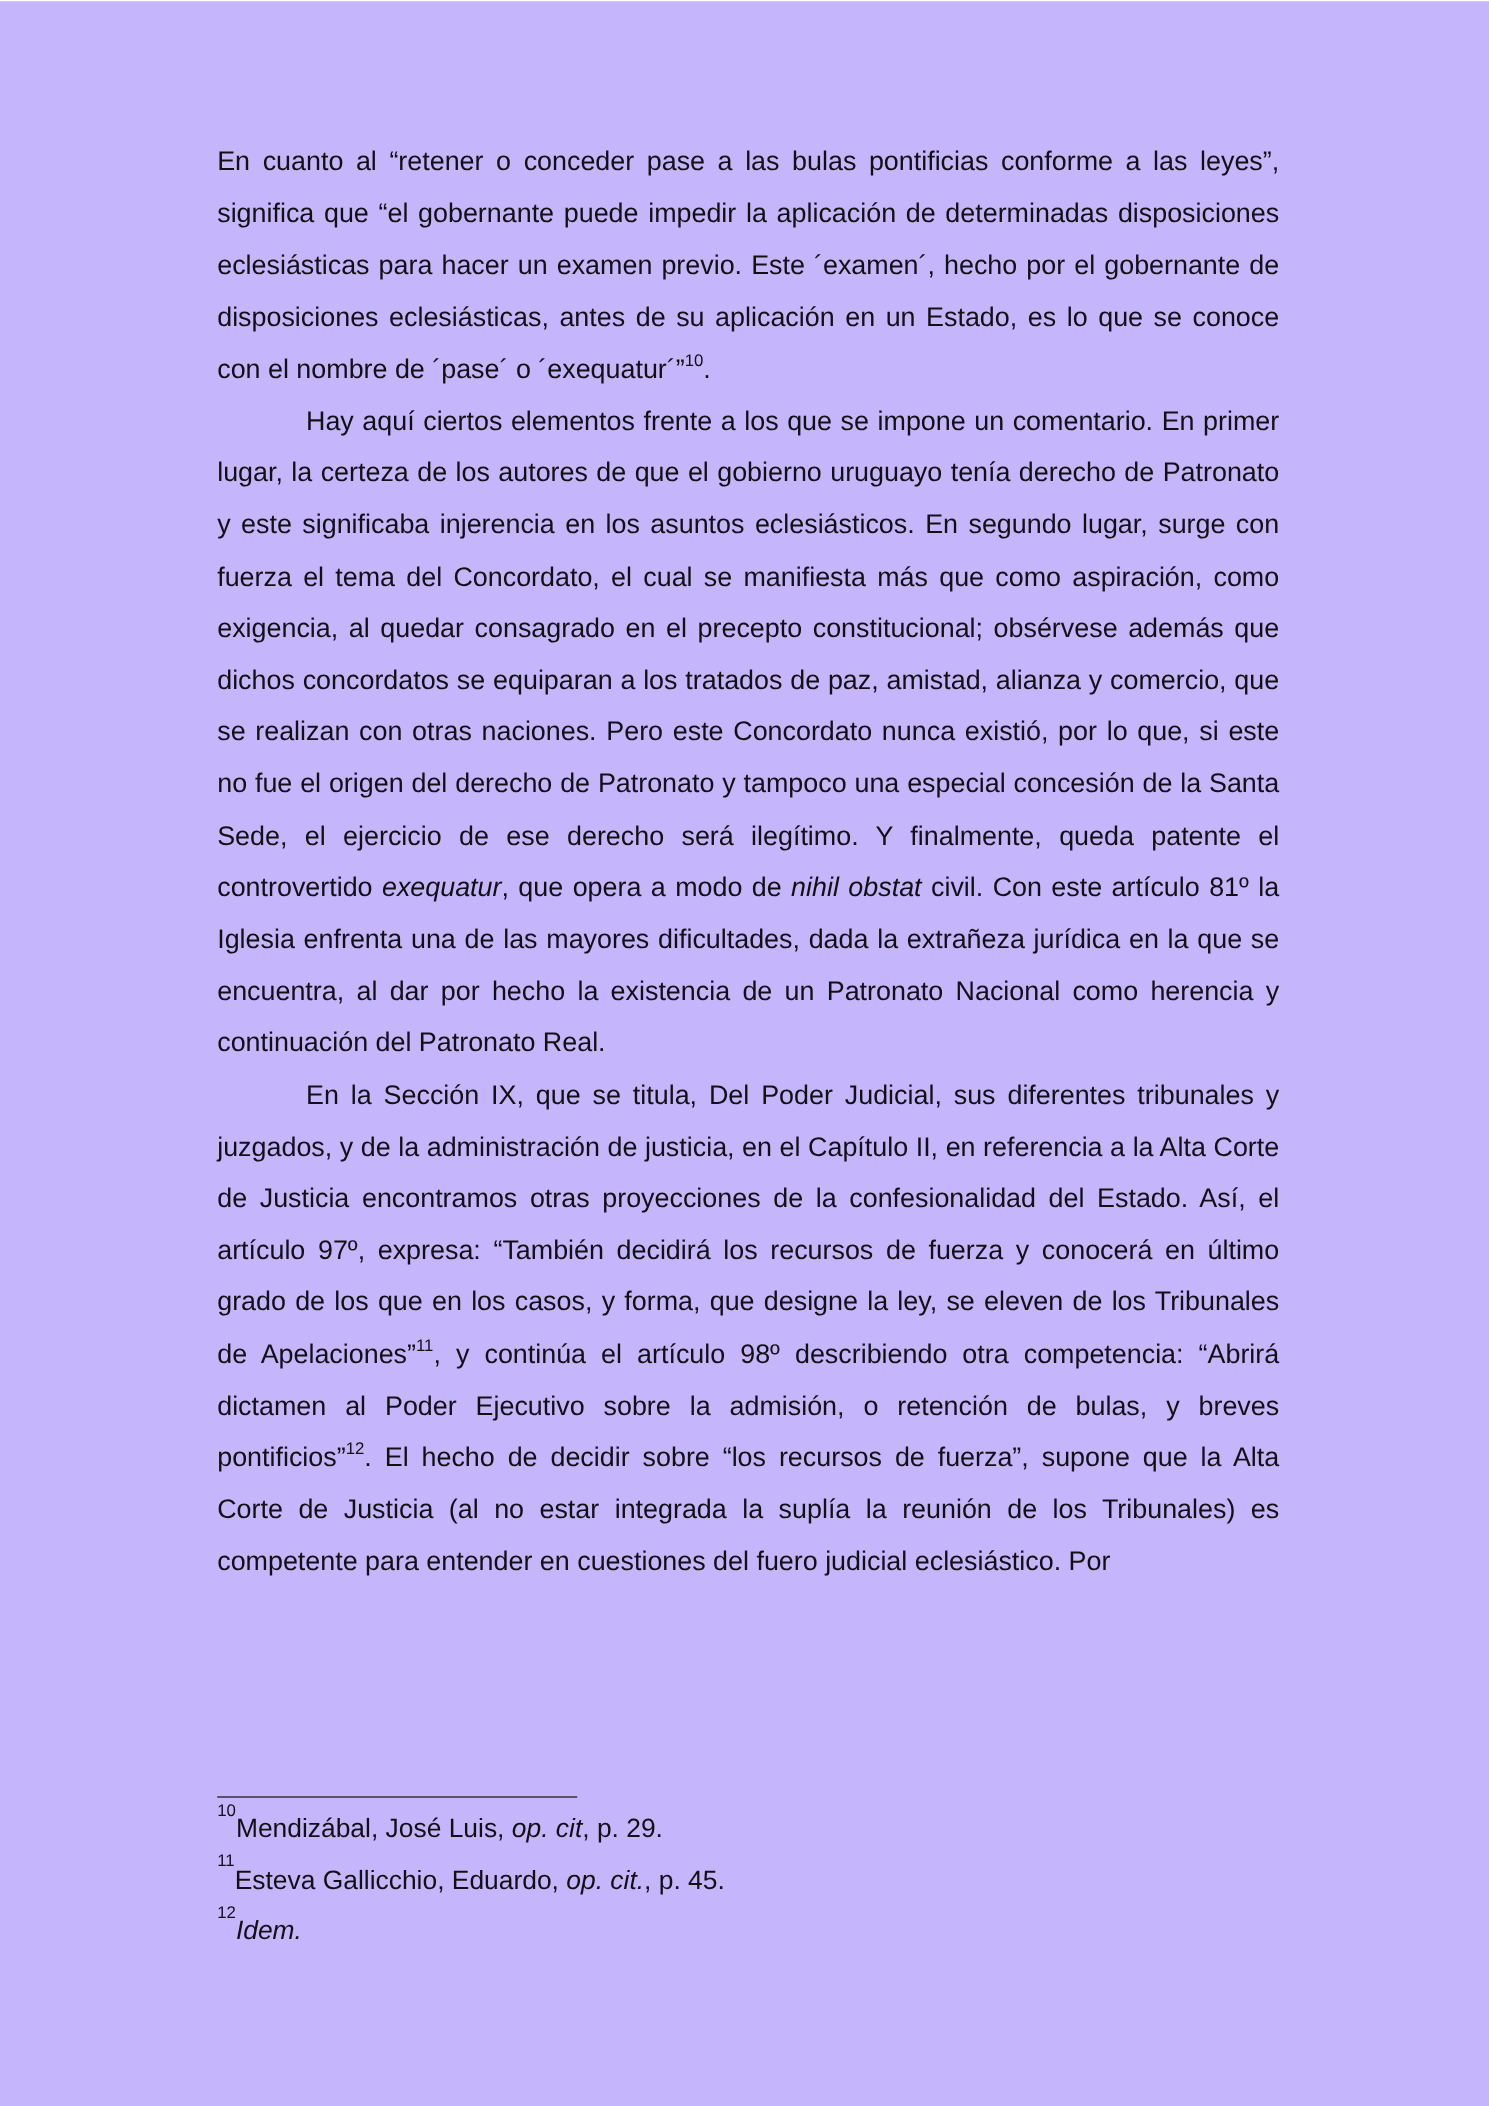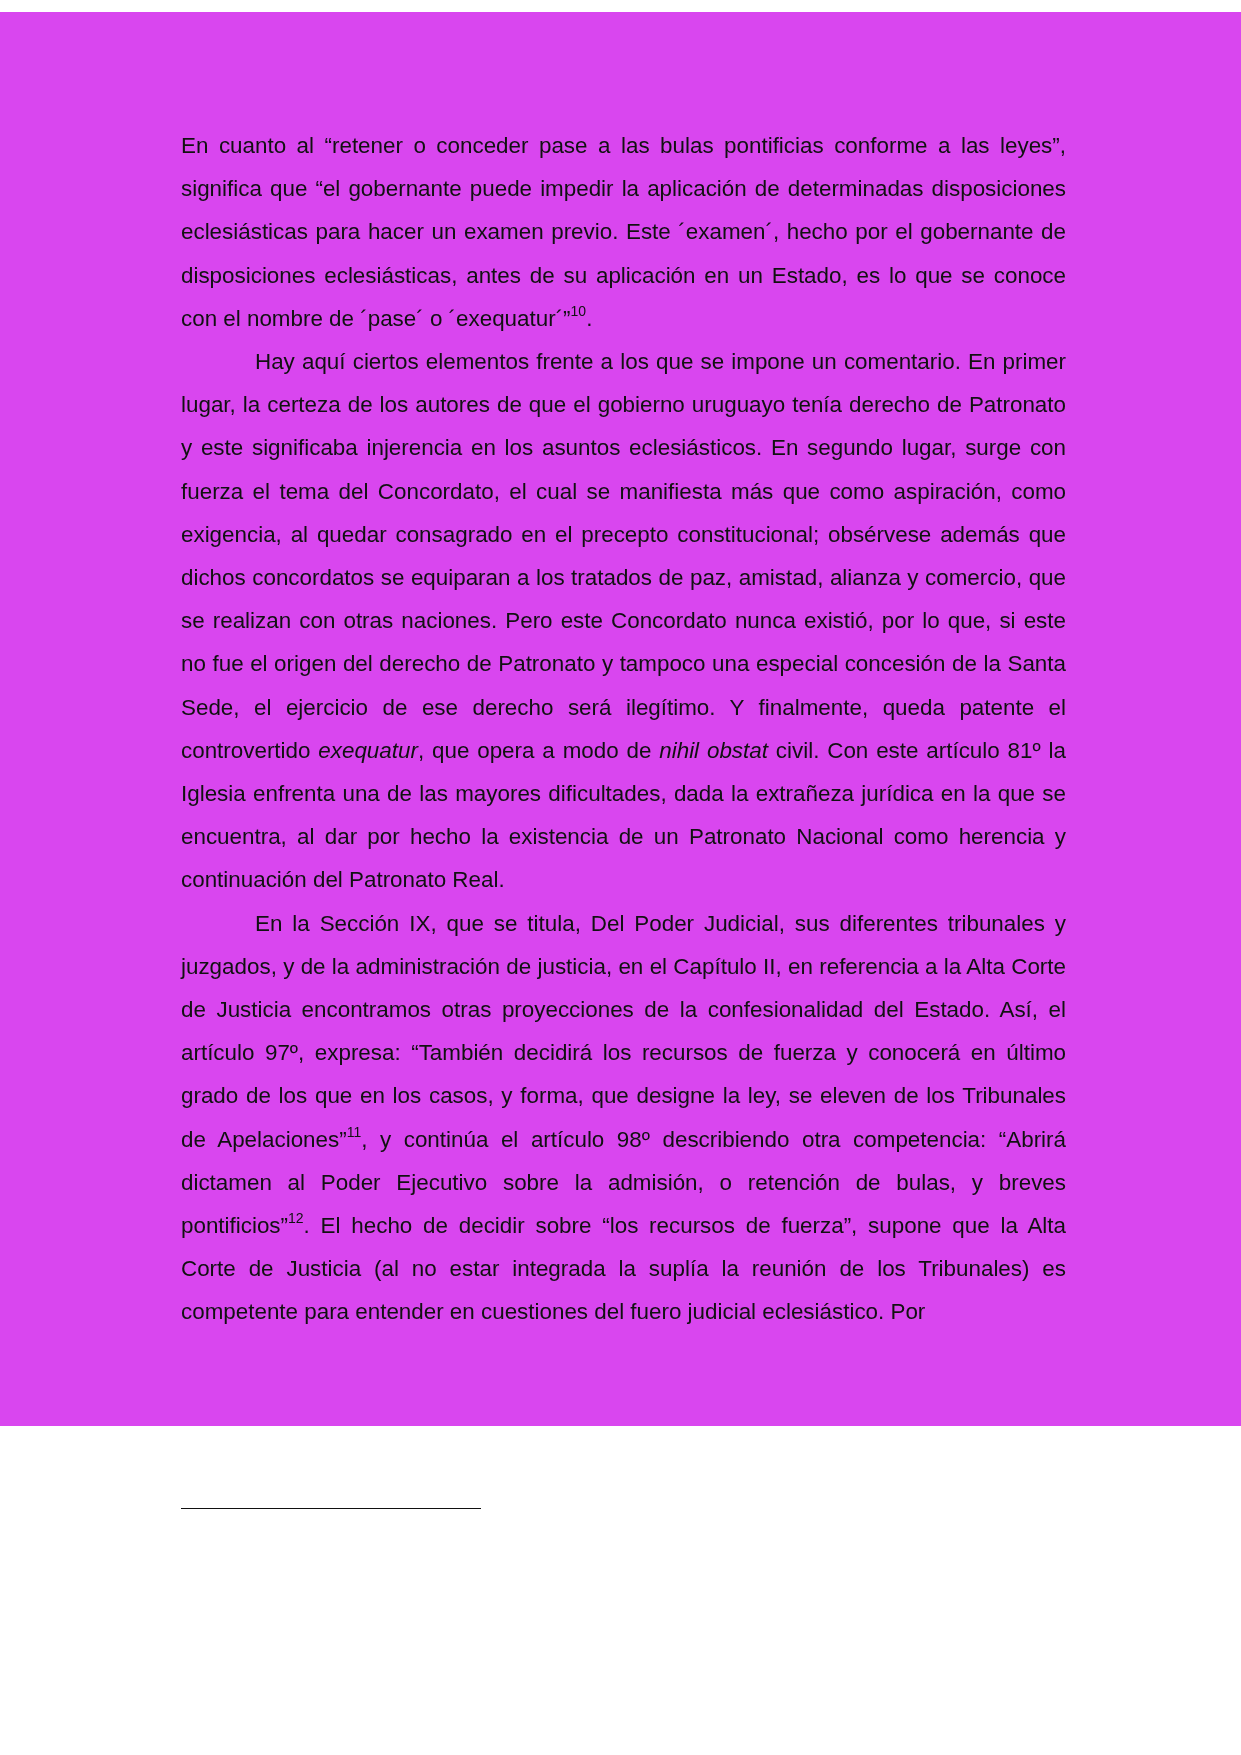--- a/index.html
+++ b/index.html
@@ -1,19 +1,19 @@
 <!DOCTYPE html>
 <html><head>
   <meta charset="utf-8">
   <style>
     html, body { margin: 0; padding: 0; background: #ffffff; }
     body { width: 1241px; height: 1755px; position: relative; overflow: hidden; }
     .page {
-      position: absolute; left: 0; top: 12px; width: 1241px; height: 1414px;
-      background: #d946ef; color: #111111;
+      position: absolute; left: 0; top: 1px; width: 1241px; height: 1755px;
+      background: #c4b5fd; color: #111111;
       font-family: "Liberation Sans", sans-serif;
     }
     .body-text {
       position: absolute; left: 181px; top: 112px; width: 885px;
       font-size: 22.4px; line-height: 43.2px; text-align: justify;
       color: #111111;
     }
     .para { margin: 0; }
     .para.indent { text-indent: 74px; }
     sup.fn {
@@ -37,13 +37,18 @@
 </head>
 <body>
 
 <div class="page">
   <div class="body-text" id="body-text">
       <p class="para"><span>En cuanto al “retener o conceder pase a las bulas pontificias conforme a las leyes”, significa que “el gobernante puede impedir la aplicación de determinadas disposiciones eclesiásticas para hacer un examen previo. Este ´examen´, hecho por el gobernante de disposiciones eclesiásticas, antes de su aplicación en un Estado, es lo que se conoce con el nombre de ´pase´ o ´exequatur´”</span><sup class="fn">10</sup><span>.</span></p>
       <p class="para indent"><span>Hay aquí ciertos elementos frente a los que se impone un comentario. En primer lugar, la certeza de los autores de que el gobierno uruguayo tenía derecho de Patronato y este significaba injerencia en los asuntos eclesiásticos. En segundo lugar, surge con fuerza el tema del Concordato, el cual se manifiesta más que como aspiración, como exigencia, al quedar consagrado en el precepto constitucional; obsérvese además que dichos concordatos se equiparan a los tratados de paz, amistad, alianza y comercio, que se realizan con otras naciones. Pero este Concordato nunca existió, por lo que, si este no fue el origen del derecho de Patronato y tampoco una especial concesión de la Santa Sede, el ejercicio de ese derecho será ilegítimo. Y finalmente, queda patente el controvertido </span><em>exequatur</em><span>, que opera a modo de </span><em>nihil obstat</em><span> civil. Con este artículo 81º la Iglesia enfrenta una de las mayores dificultades, dada la extrañeza jurídica en la que se encuentra, al dar por hecho la existencia de un Patronato Nacional como herencia y continuación del Patronato Real.</span></p>
       <p class="para indent"><span>En la Sección IX, que se titula, Del Poder Judicial, sus diferentes tribunales y juzgados, y de la administración de justicia, en el Capítulo II, en referencia a la Alta Corte de Justicia encontramos otras proyecciones de la confesionalidad del Estado. Así, el artículo 97º, expresa: “También decidirá los recursos de fuerza y conocerá en último grado de los que en los casos, y forma, que designe la ley, se eleven de los Tribunales de Apelaciones”</span><sup class="fn">11</sup><span>, y continúa el artículo 98º describiendo otra competencia: “Abrirá dictamen al Poder Ejecutivo sobre la admisión, o retención de bulas, y breves pontificios”</span><sup class="fn">12</sup><span>. El hecho de decidir sobre “los recursos de fuerza”, supone que la Alta Corte de Justicia (al no estar integrada la suplía la reunión de los Tribunales) es competente para entender en cuestiones del fuero judicial eclesiástico. Por</span></p>
     </div>
   <div class="footnote-rule"></div>
+  <div class="footnotes" id="footnotes">
+      <p class="footnote"><sup>10</sup><span>Mendizábal, José Luis, </span><em>op. cit</em><span>, p. 29.</span></p>
+      <p class="footnote"><sup>11</sup><span>Esteva Gallicchio, Eduardo, </span><em>op. cit.</em><span>, p. 45.</span></p>
+      <p class="footnote"><sup>12</sup><em>Idem.</em></p>
+    </div>
 </div>
 
 </body></html>

